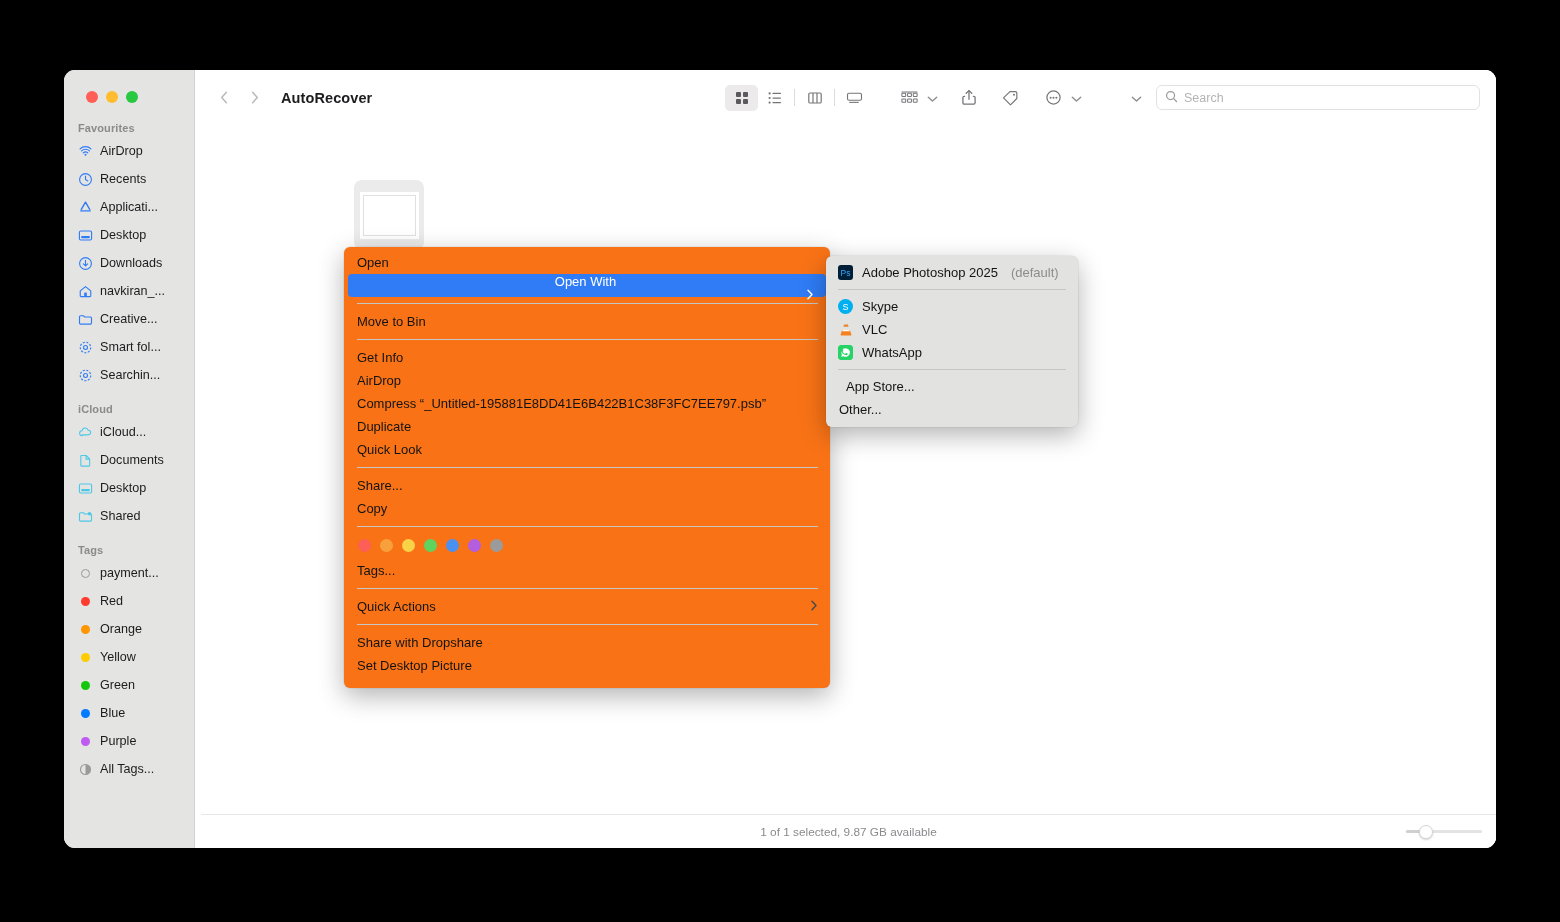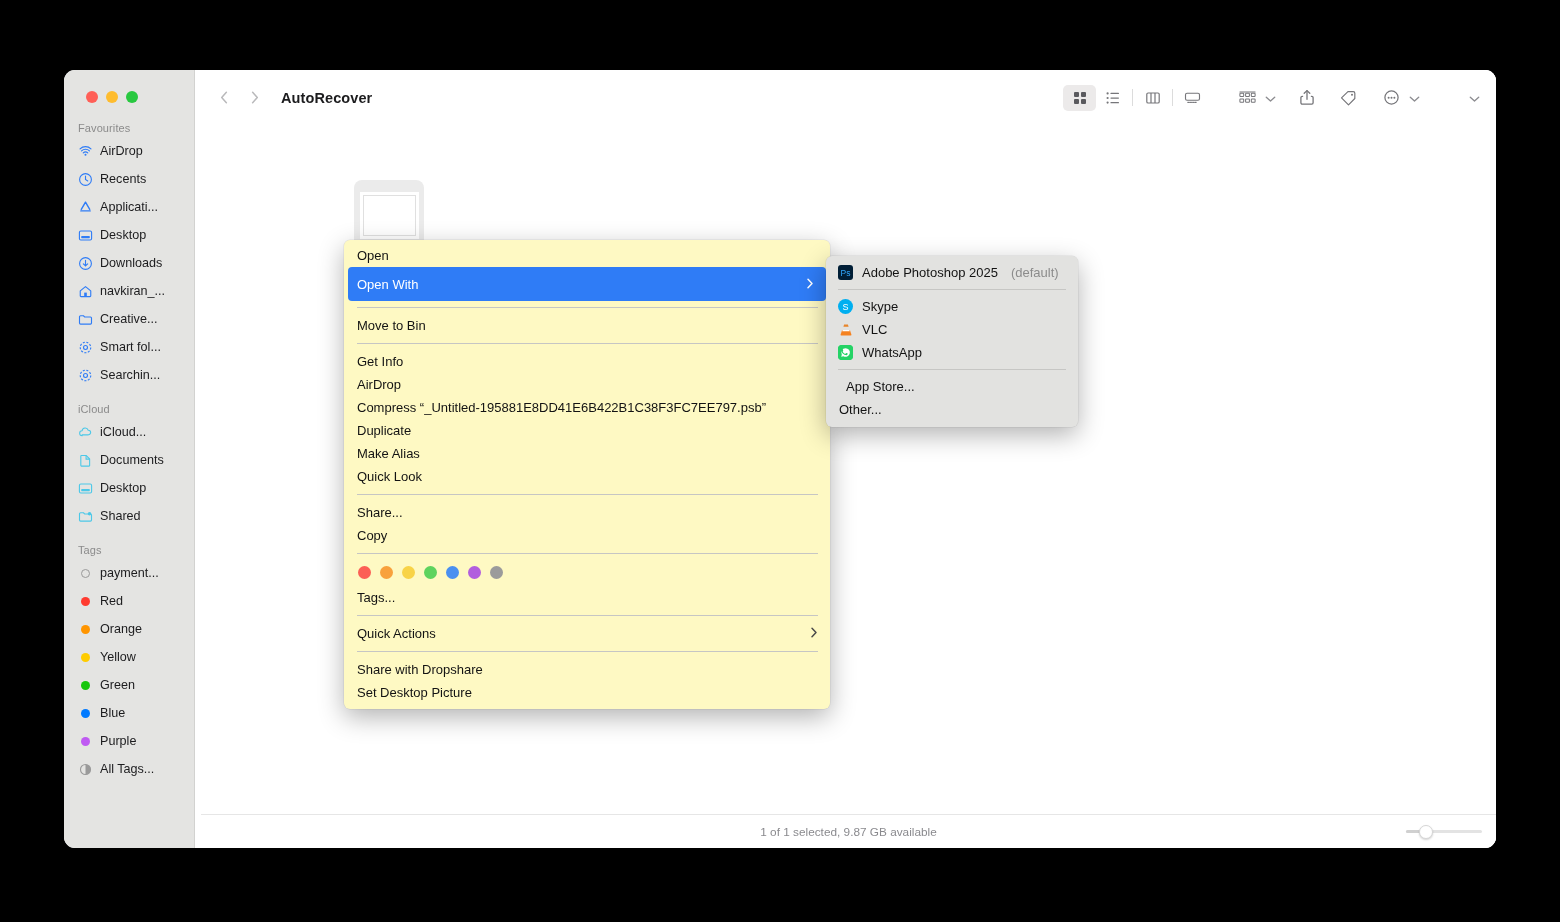--- a/index.html
+++ b/index.html
@@ -30,21 +30,21 @@
     padding-top:44px;
     position:relative;
   }
   .traffic{ position:absolute; top:21px; left:22px; display:flex; gap:8px; }
   .tl{ width:12px; height:12px; border-radius:50%; }
   .tl.red{ background:#ff5f57; }
   .tl.yellow{ background:#febc2e; }
   .tl.green{ background:#28c840; }
 
   .sb-head{
-    font-size:11px; color:#8b8b8b; font-weight:400;
+    font-size:11px; color:#8b8b8b; font-weight:700;
     padding:8px 0 3px 14px; letter-spacing:.1px;
   }
   .sb-item{
     display:flex; align-items:center; gap:7px;
     height:28px; padding-left:14px;
     font-size:12.6px; color:#1c1c1e;
     white-space:nowrap; overflow:hidden;
   }
   .sb-ic{ width:15px; height:15px; flex:0 0 15px; display:flex; align-items:center; justify-content:center; }
   .sb-ic svg{ display:block; }
@@ -131,35 +131,35 @@
   .zs-fill{ position:absolute; left:0; width:26%; height:3.5px; background:#d0d0d0; border-radius:2px; }
   .zs-knob{
     position:absolute; left:26%; transform:translateX(-50%);
     width:14px; height:14px; border-radius:50%;
     background:#fff; border:1px solid #d6d6d6;
     box-shadow:0 1px 2px rgba(0,0,0,.18);
   }
 
   
   #context-menu{
-    position:absolute; left:280px; top:170px;
+    position:absolute; left:280px; top:177px;
     width:486px;
-    background:#fef9c3;
+    background:#f97316;
     border-radius:6px;
     box-shadow:0 8px 26px rgba(0,0,0,.30), 0 0 0 .5px rgba(0,0,0,.09);
-    padding:4px 0 5px 0;
+    padding:4px 0 11px 0;
     z-index:40;
   }
   .mi{
     height:23px; display:flex; align-items:center;
     padding:0 12px 0 13px;
     font-size:13px; color:#131313;
     position:relative;
   }
-  .mi.sel{ background:#2f7cf6; color:#fff; margin:0 4px; border-radius:4px; padding-left:9px; height:34px; }
+  .mi.sel{ background:#2f7cf6; color:#fff; margin:0 4px; border-radius:4px; padding-left:9px; height:23px;flex-direction:column; }
   .mi .arrow{ margin-left:auto; font-size:12px; line-height:1; }
   .msep{ height:1px; background:#c6c6c4; margin:6px 12px 6px 13px; }
   .swatches{ display:flex; align-items:center; gap:9px; padding:6px 13px 7px 14px; }
   .sw{ width:13px; height:13px; border-radius:50%; }
 
   
   #open-with-submenu{
     position:absolute; left:762px; top:186px;
     width:252px;
     background:#e2e2e0;
@@ -488,20 +488,29 @@
       </span>
 
       <div style="width:48px"></div>
 
       <span class="chev">
         <svg width="11" height="8" viewBox="0 0 11 8">
             <path d="M1.3 2.2L5.5 6l4.2-3.8" stroke="currentColor" stroke-width="1.35" fill="none" stroke-linecap="round" stroke-linejoin="round"></path>
           </svg>
       </span>
 
+      <div id="search-box">
+        <span>
+          <svg width="13" height="13" viewBox="0 0 14 14">
+              <circle cx="6" cy="6" r="4.3" stroke="#9b9b9d" stroke-width="1.3" fill="none"></circle>
+              <path d="M9.3 9.3l3.1 3.1" stroke="#9b9b9d" stroke-width="1.4" stroke-linecap="round"></path>
+            </svg>
+        </span>
+        <span class="ph">Search</span>
+      </div>
     </div>
 
     <div id="items-area">
       <div id="file-item">
         <div class="thumb-bg">
           <div class="thumb-page"></div>
         </div>
         <div id="file-label">
           <span>_Untitled-19</span><br>
           <span>E8DD41...79</span>
@@ -547,23 +556,20 @@
     <div class="mi">
       <span>AirDrop</span>
     </div>
     <div class="mi">
       <span>Compress “_Untitled-195881E8DD41E6B422B1C38F3FC7EE797.psb”</span>
     </div>
     <div class="mi">
       <span>Duplicate</span>
     </div>
     <div class="mi">
-      <span>Make Alias</span>
-    </div>
-    <div class="mi">
       <span>Quick Look</span>
     </div>
 
     <div class="msep"></div>
 
     <div class="mi">
       <span>Share...</span>
     </div>
     <div class="mi">
       <span>Copy</span>

